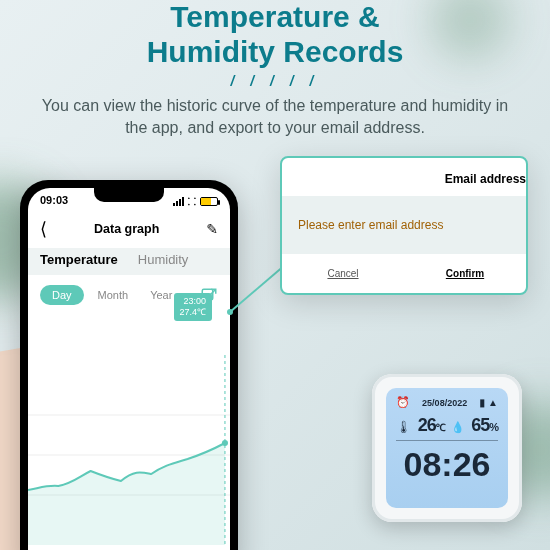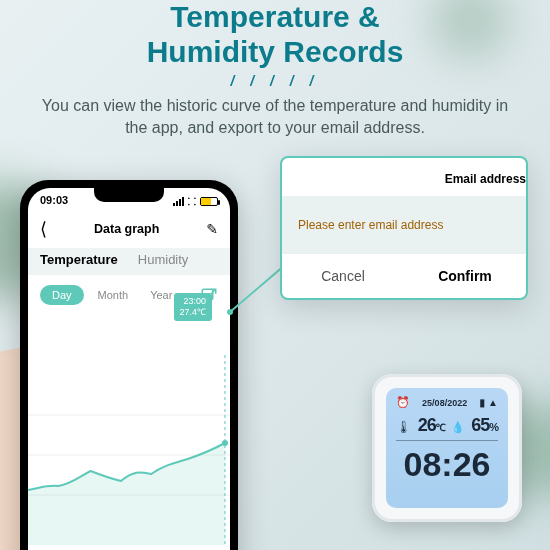--- a/index.html
+++ b/index.html
@@ -69,21 +69,21 @@
   .popup {
     position:absolute; right:22px; top:156px;
     width:248px; background:#fff; border-radius:8px;
     box-shadow: 0 8px 30px rgba(0,0,0,0.15);
     border:2px solid #5ec9b8;
     z-index:10;
   }
   .popup .pt { text-align:right; font-weight:700; font-size:12px; padding:14px 0 10px;}
   .popup .field { background:#eaf1f1; margin:0; padding:22px 16px; color:#a16207; font-size:12px;}
   .popup .btns { display:flex;}
-  .popup .btns div { flex:1; text-align:center; padding:14px 16px; font-size:14px;}
+  .popup .btns div { flex:1; text-align:center; padding:14px 16px; font-size:10px;text-decoration:underline;}
   .popup .btns .cancel{ color:#555;}
   .popup .btns .confirm{ font-weight:700; color:#000;}
   .callout { position:absolute; top:310px; left:225px; width:70px; height:2px; z-index:9;}
   .callout svg{overflow:visible;}
 
   
   .device {
     position:absolute; right:28px; bottom:28px;
     width:150px; height:148px;
     background:#f5f7f8; border-radius:20px;

